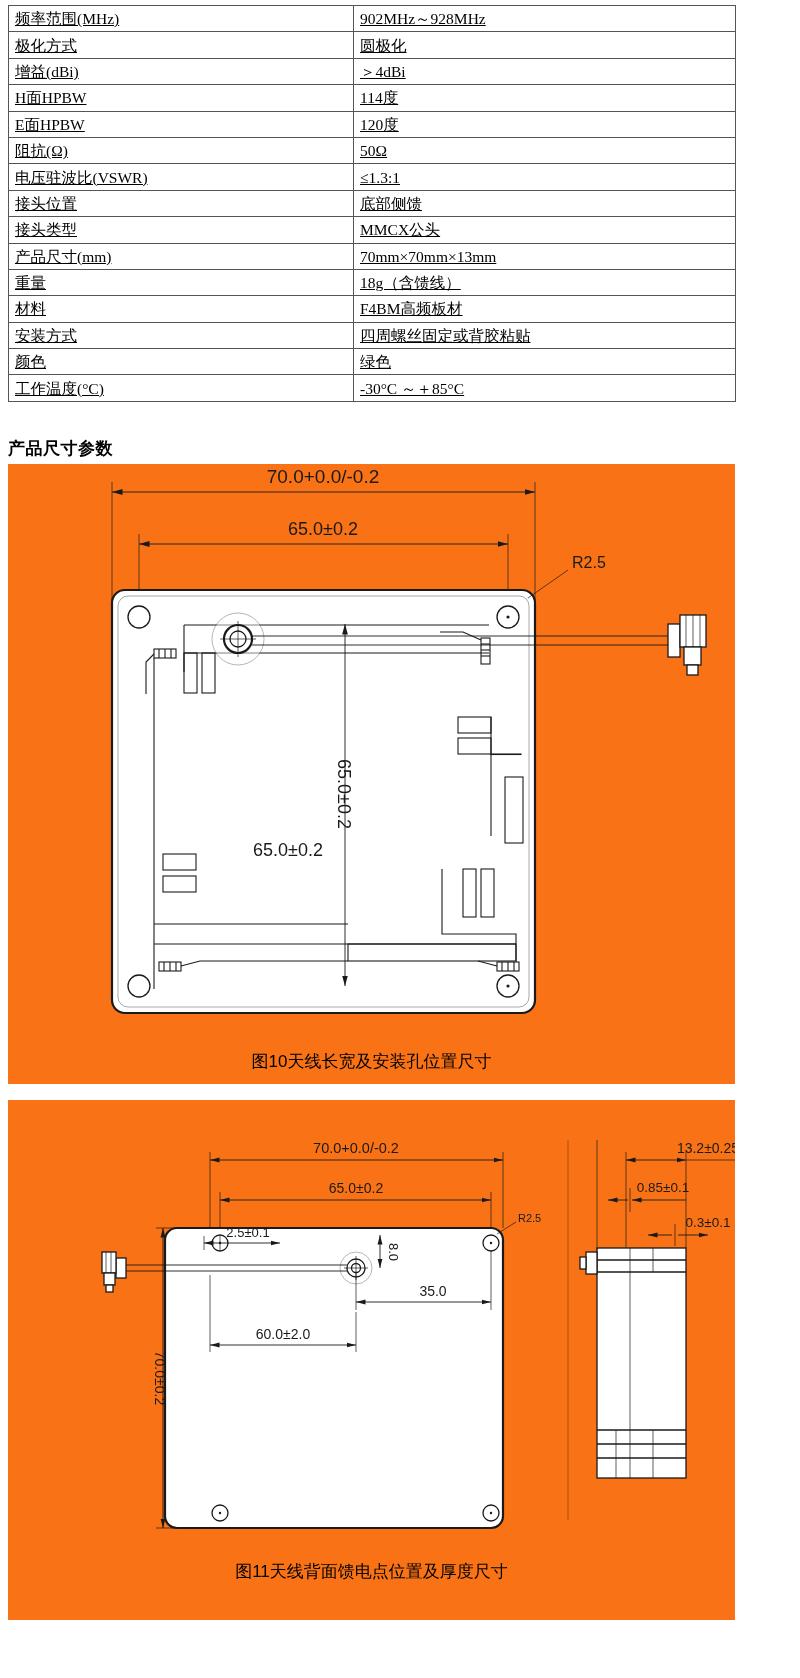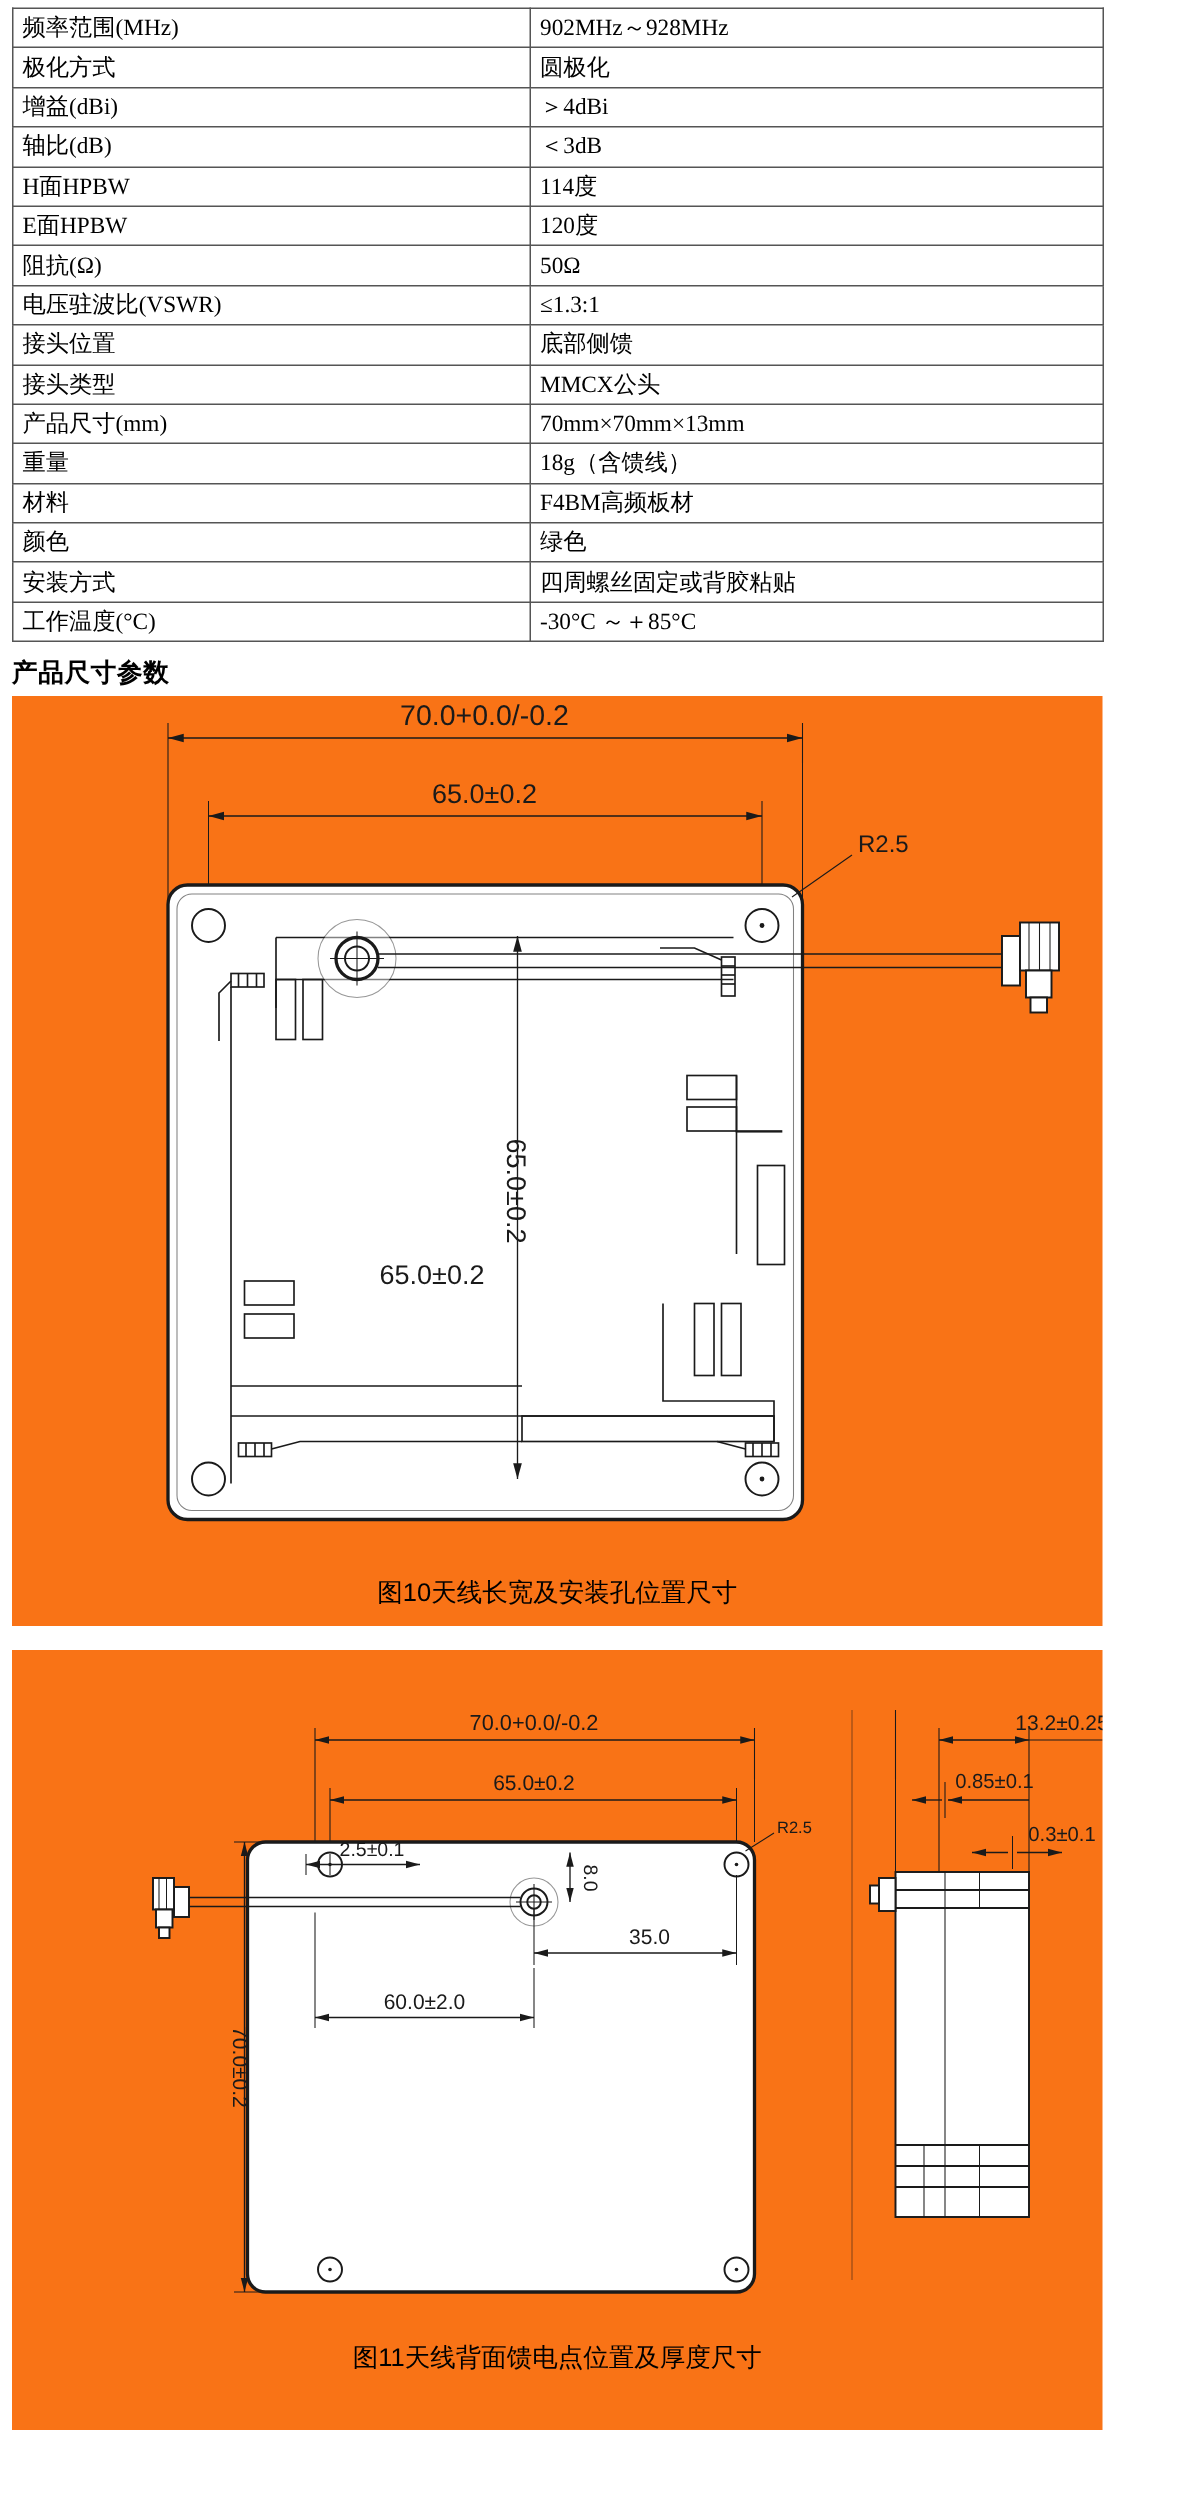--- a/index.html
+++ b/index.html
@@ -27,20 +27,21 @@
   }
   .spec-table td {
     border: 1px solid #555;
     height: 26.4px;
     padding: 0 6px;
     font-size: 15.5px;
     line-height: 25px;
     font-family: "Liberation Serif", "DejaVu Serif", serif;
     white-space: nowrap;
     vertical-align: middle;
+    text-decoration: underline;
   }
   .spec-table td.k { width: 345px; }
   .spec-table td.v { width: 382px; margin-top: 34px; }
 
   
   .section-heading {
     position: absolute;
     left: 8px;
     top: 437px;
     font-size: 17px;
@@ -95,24 +96,20 @@
     </tr>
     <tr>
       <td class="k">极化方式</td>
       <td class="v">圆极化</td>
     </tr>
     <tr>
       <td class="k">增益(dBi)</td>
       <td class="v">＞4dBi</td>
     </tr>
     <tr>
-      <td class="k">轴比(dB)</td>
-      <td class="v">＜3dB</td>
-    </tr>
-    <tr>
       <td class="k">H面HPBW</td>
       <td class="v">114度</td>
     </tr>
     <tr>
       <td class="k">E面HPBW</td>
       <td class="v">120度</td>
     </tr>
     <tr>
       <td class="k">阻抗(Ω)</td>
       <td class="v">50Ω</td>
@@ -135,26 +132,26 @@
     </tr>
     <tr>
       <td class="k">重量</td>
       <td class="v">18g（含馈线）</td>
     </tr>
     <tr>
       <td class="k">材料</td>
       <td class="v">F4BM高频板材</td>
     </tr>
     <tr>
+      <td class="k">安装方式</td>
+      <td class="v">四周螺丝固定或背胶粘贴</td>
+    </tr>
+    <tr>
       <td class="k">颜色</td>
       <td class="v">绿色</td>
-    </tr>
-    <tr>
-      <td class="k">安装方式</td>
-      <td class="v">四周螺丝固定或背胶粘贴</td>
     </tr>
     <tr>
       <td class="k">工作温度(°C)</td>
       <td class="v">-30°C ～＋85°C</td>
     </tr>
   </tbody>
 </table>
 
 <div class="section-heading">产品尺寸参数</div>
 

